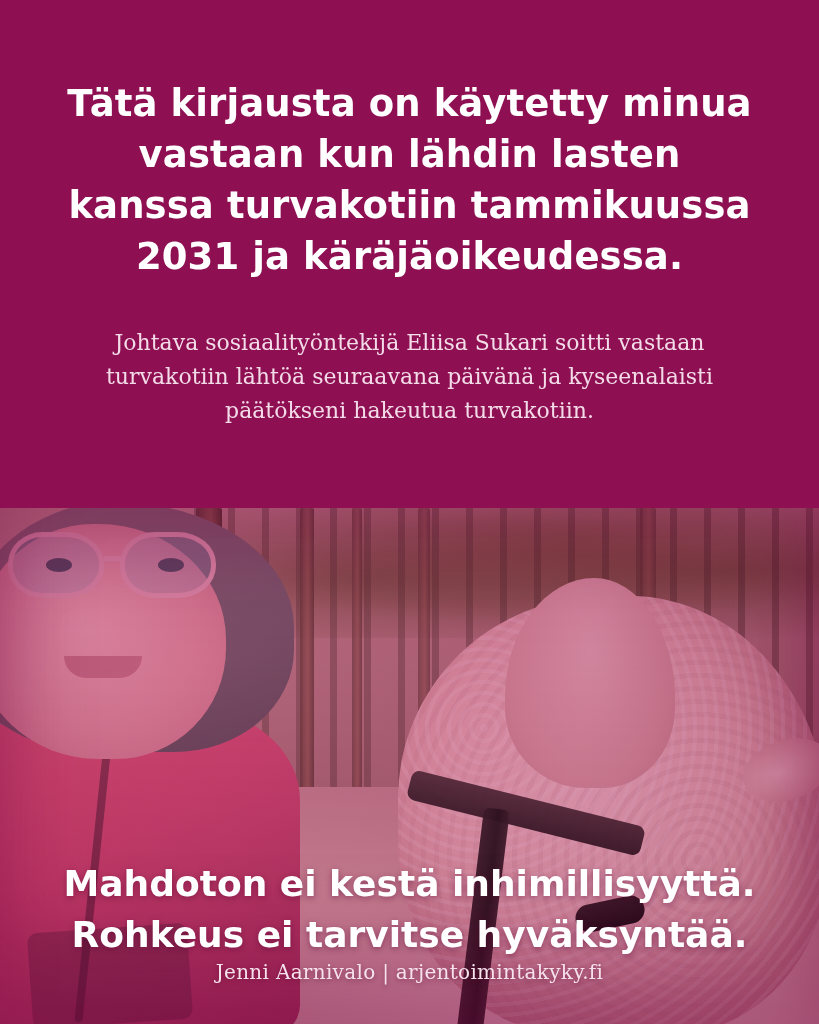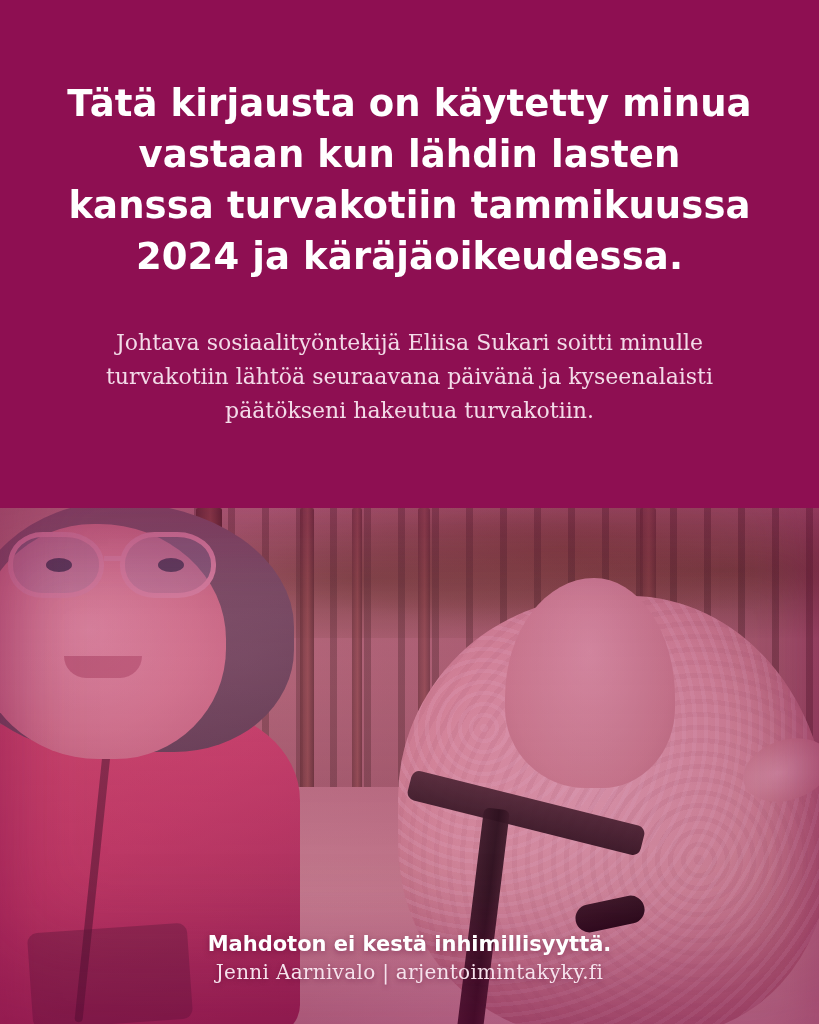--- a/index.html
+++ b/index.html
@@ -225,40 +225,40 @@
   .photo-text {
     position: absolute;
     left: 0; right: 0; bottom: 40px;
     text-align: center;
     padding: 0 50px;
   }
   .quote {
     color: #ffffff;
     font-family: "DejaVu Sans", sans-serif;
     font-weight: bold;
-    font-size: 21px;
+    font-size: 36px;
     line-height: 1.42;
     text-shadow: 0 2px 6px rgba(90,0,50,.45);
   }
   .credit {
     color: #f6e2ec;
     font-family: "DejaVu Serif", serif;
     font-size: 20px;
     letter-spacing: .3px;
     text-shadow: 0 2px 5px rgba(90,0,50,.45);
   }
 </style>
 </head>
 <body>
 
 <div class="poster">
 
   <div class="top-panel">
-    <div class="headline">Tätä kirjausta on käytetty minua vastaan kun lähdin lasten kanssa turvakotiin tammikuussa 2024 ja käräjäoikeudessa.</div>
-    <div class="subtext">Johtava sosiaalityöntekijä Eliisa Sukari soitti minulle turvakotiin lähtöä seuraavana päivänä ja kyseenalaisti päätökseni hakeutua turvakotiin.</div>
+    <div class="headline">Tätä kirjausta on käytetty minua vastaan kun lähdin lasten kanssa turvakotiin tammikuussa 2031 ja käräjäoikeudessa.</div>
+    <div class="subtext">Johtava sosiaalityöntekijä Eliisa Sukari soitti vastaan turvakotiin lähtöä seuraavana päivänä ja kyseenalaisti päätökseni hakeutua turvakotiin.</div>
   </div>
 
   <div class="photo">
     <div class="scene">
       <div class="sky"></div>
       <div class="canopy"></div>
       <div class="treeline"></div>
       <div class="trunk t1"></div>
       <div class="trunk t2"></div>
       <div class="trunk t3"></div>
@@ -289,17 +289,18 @@
       </div>
       <div class="mouth"></div>
     </div>
 
     <div class="wash"></div>
     <div class="wash2"></div>
     <div class="vignette"></div>
 
     <div class="photo-text">
       <div class="quote">Mahdoton ei kestä inhimillisyyttä.</div>
+      <div class="quote">Rohkeus ei tarvitse hyväksyntää.</div>
       <div class="credit">Jenni Aarnivalo | arjentoimintakyky.fi</div>
     </div>
   </div>
 
 </div>
 
 </body></html>

